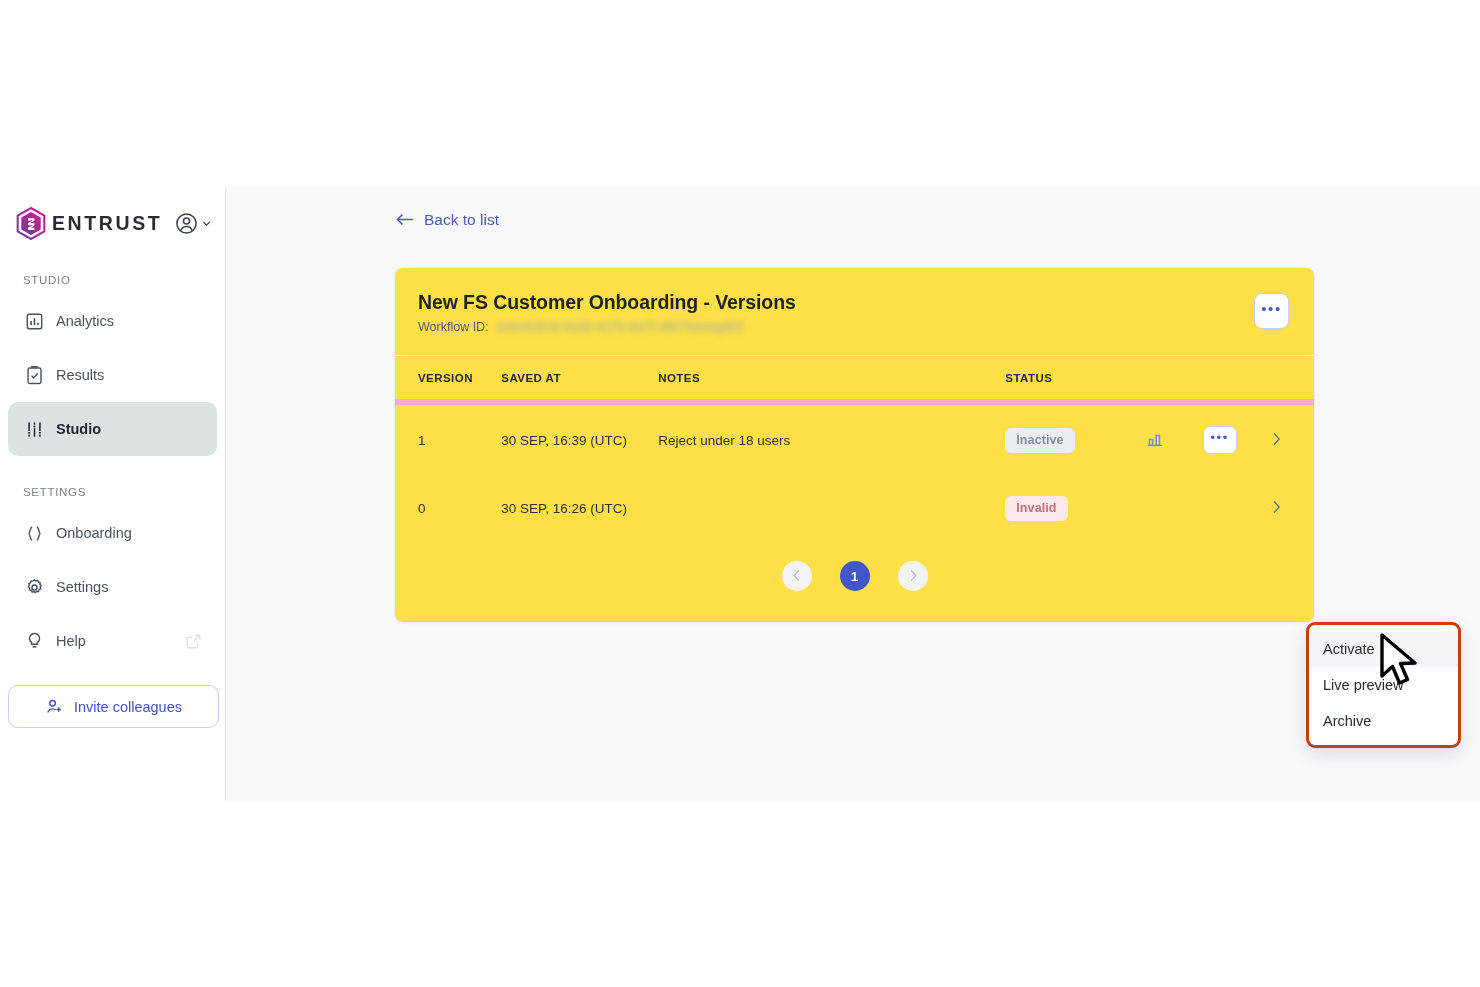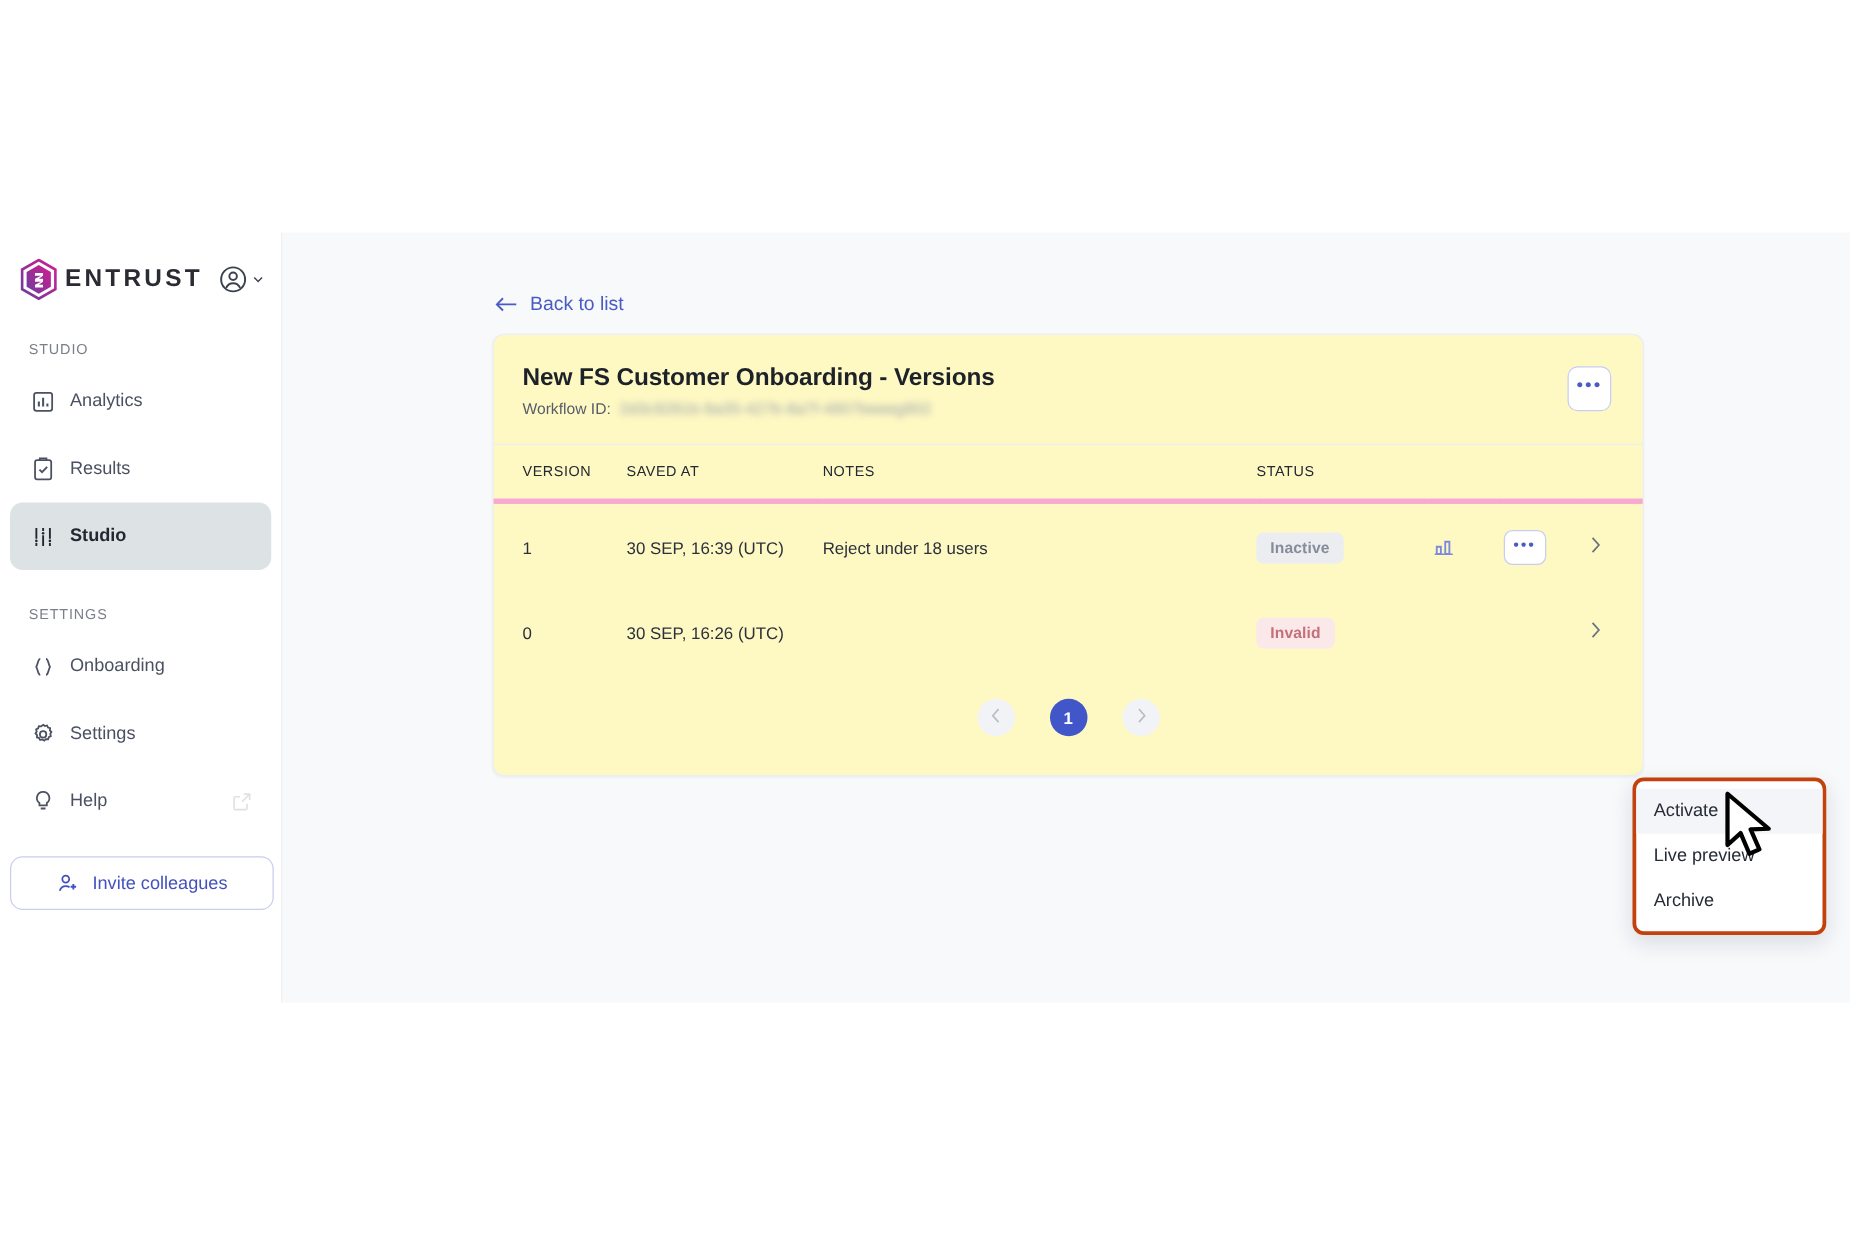--- a/index.html
+++ b/index.html
@@ -109,33 +109,33 @@
 
   
   #main {
     flex: 1;
     background: #f7f9fb;
     position: relative;
     height: 616px;
   }
   .back-link {
     position: absolute;
-    left: 170px; top: 49px;
+    left: 170px; top: 25px;
     display: flex; align-items: center; gap: 10px;
     color: #4a5bc4;
     font-size: 15.5px;
     cursor: pointer;
   }
   .back-link .arr { font-size: 17px; line-height: 1; }
 
   .card {
     position: absolute;
     left: 168px; top: 81px;
     width: 921px;
-    background: #fef9c3;
+    background: #fde047;
     border: 1px solid #eceef2;
     border-radius: 9px;
     box-shadow: 0 1px 2px rgba(20,30,60,.04);
   }
   .card-head {
     display: flex; align-items: flex-start;
     padding: 23px 25px 21px 23px;
     border-bottom: 1px solid #eceef2;
   }
   .card-title {
@@ -192,23 +192,23 @@
   
   table.versions {
     width: 100%;
     border-collapse: collapse;
   }
   table.versions th {
     text-align: left;
     font-size: 11.5px;
     letter-spacing: .45px;
     color: #232833;
-    font-weight: 400;
+    font-weight: 700;
     padding: 16px 0 15px 0;
-    border-bottom: 4px solid #f9a8d4;
+    border-bottom: 6px solid #f9a8d4;
   }
   table.versions td {
     font-size: 13.5px;
     color: #2b303c;
     padding: 21px 0 20px 0;
     vertical-align: middle;
   }
   .c-version { width: 105px; padding-left: 23px !important; }
   .c-saved   { width: 155px; }
   .c-notes   { width: 343px; margin-left: 39px; }

